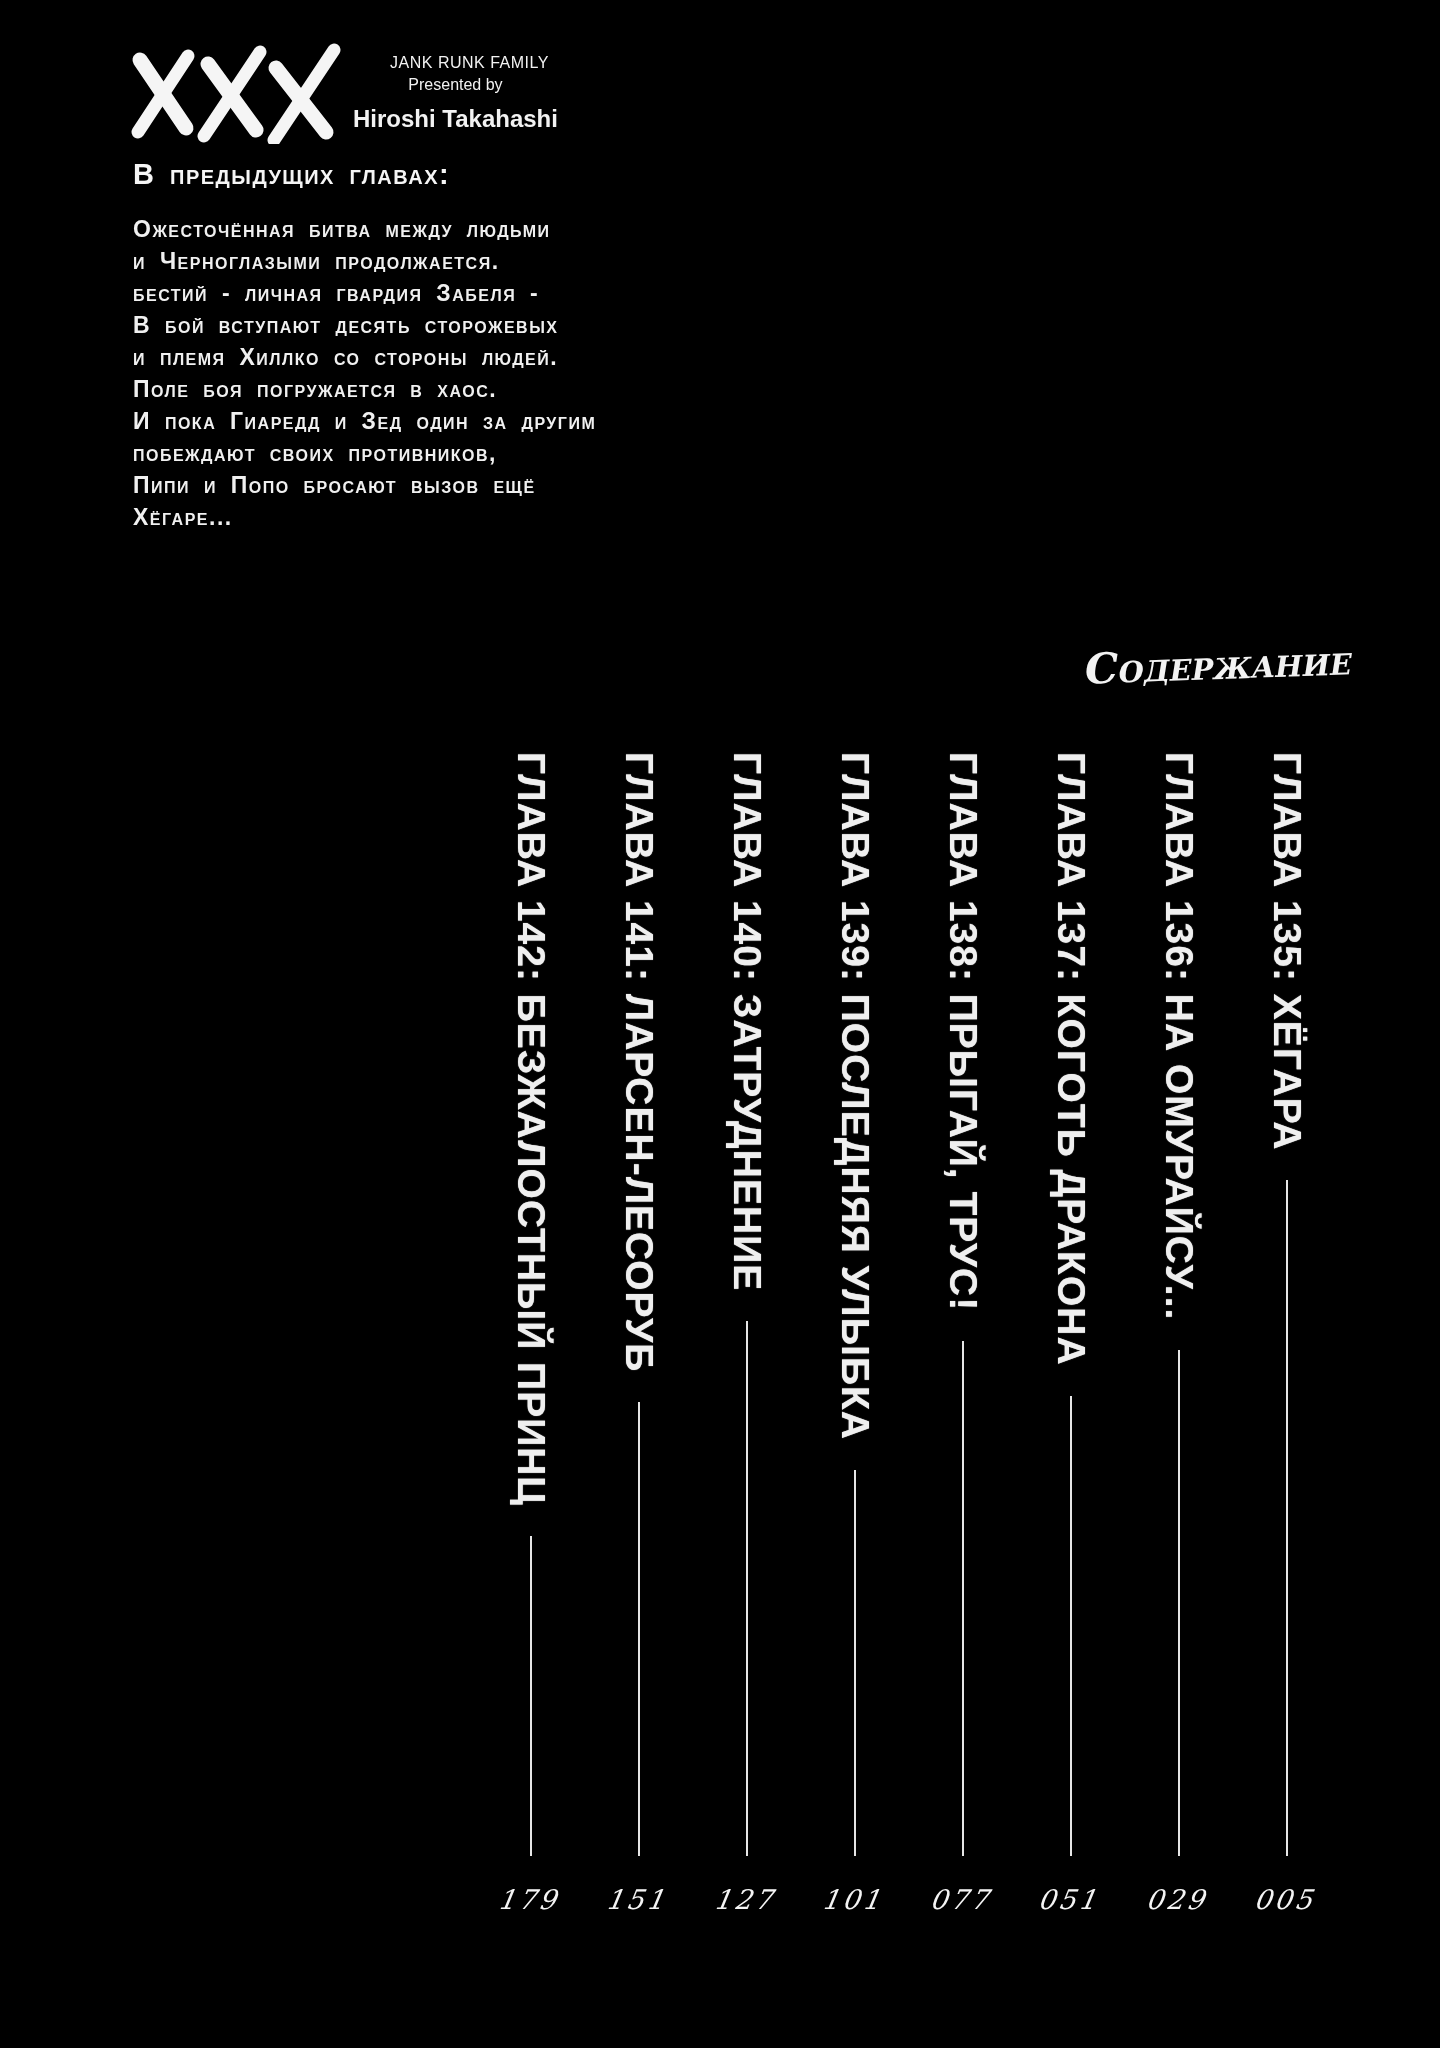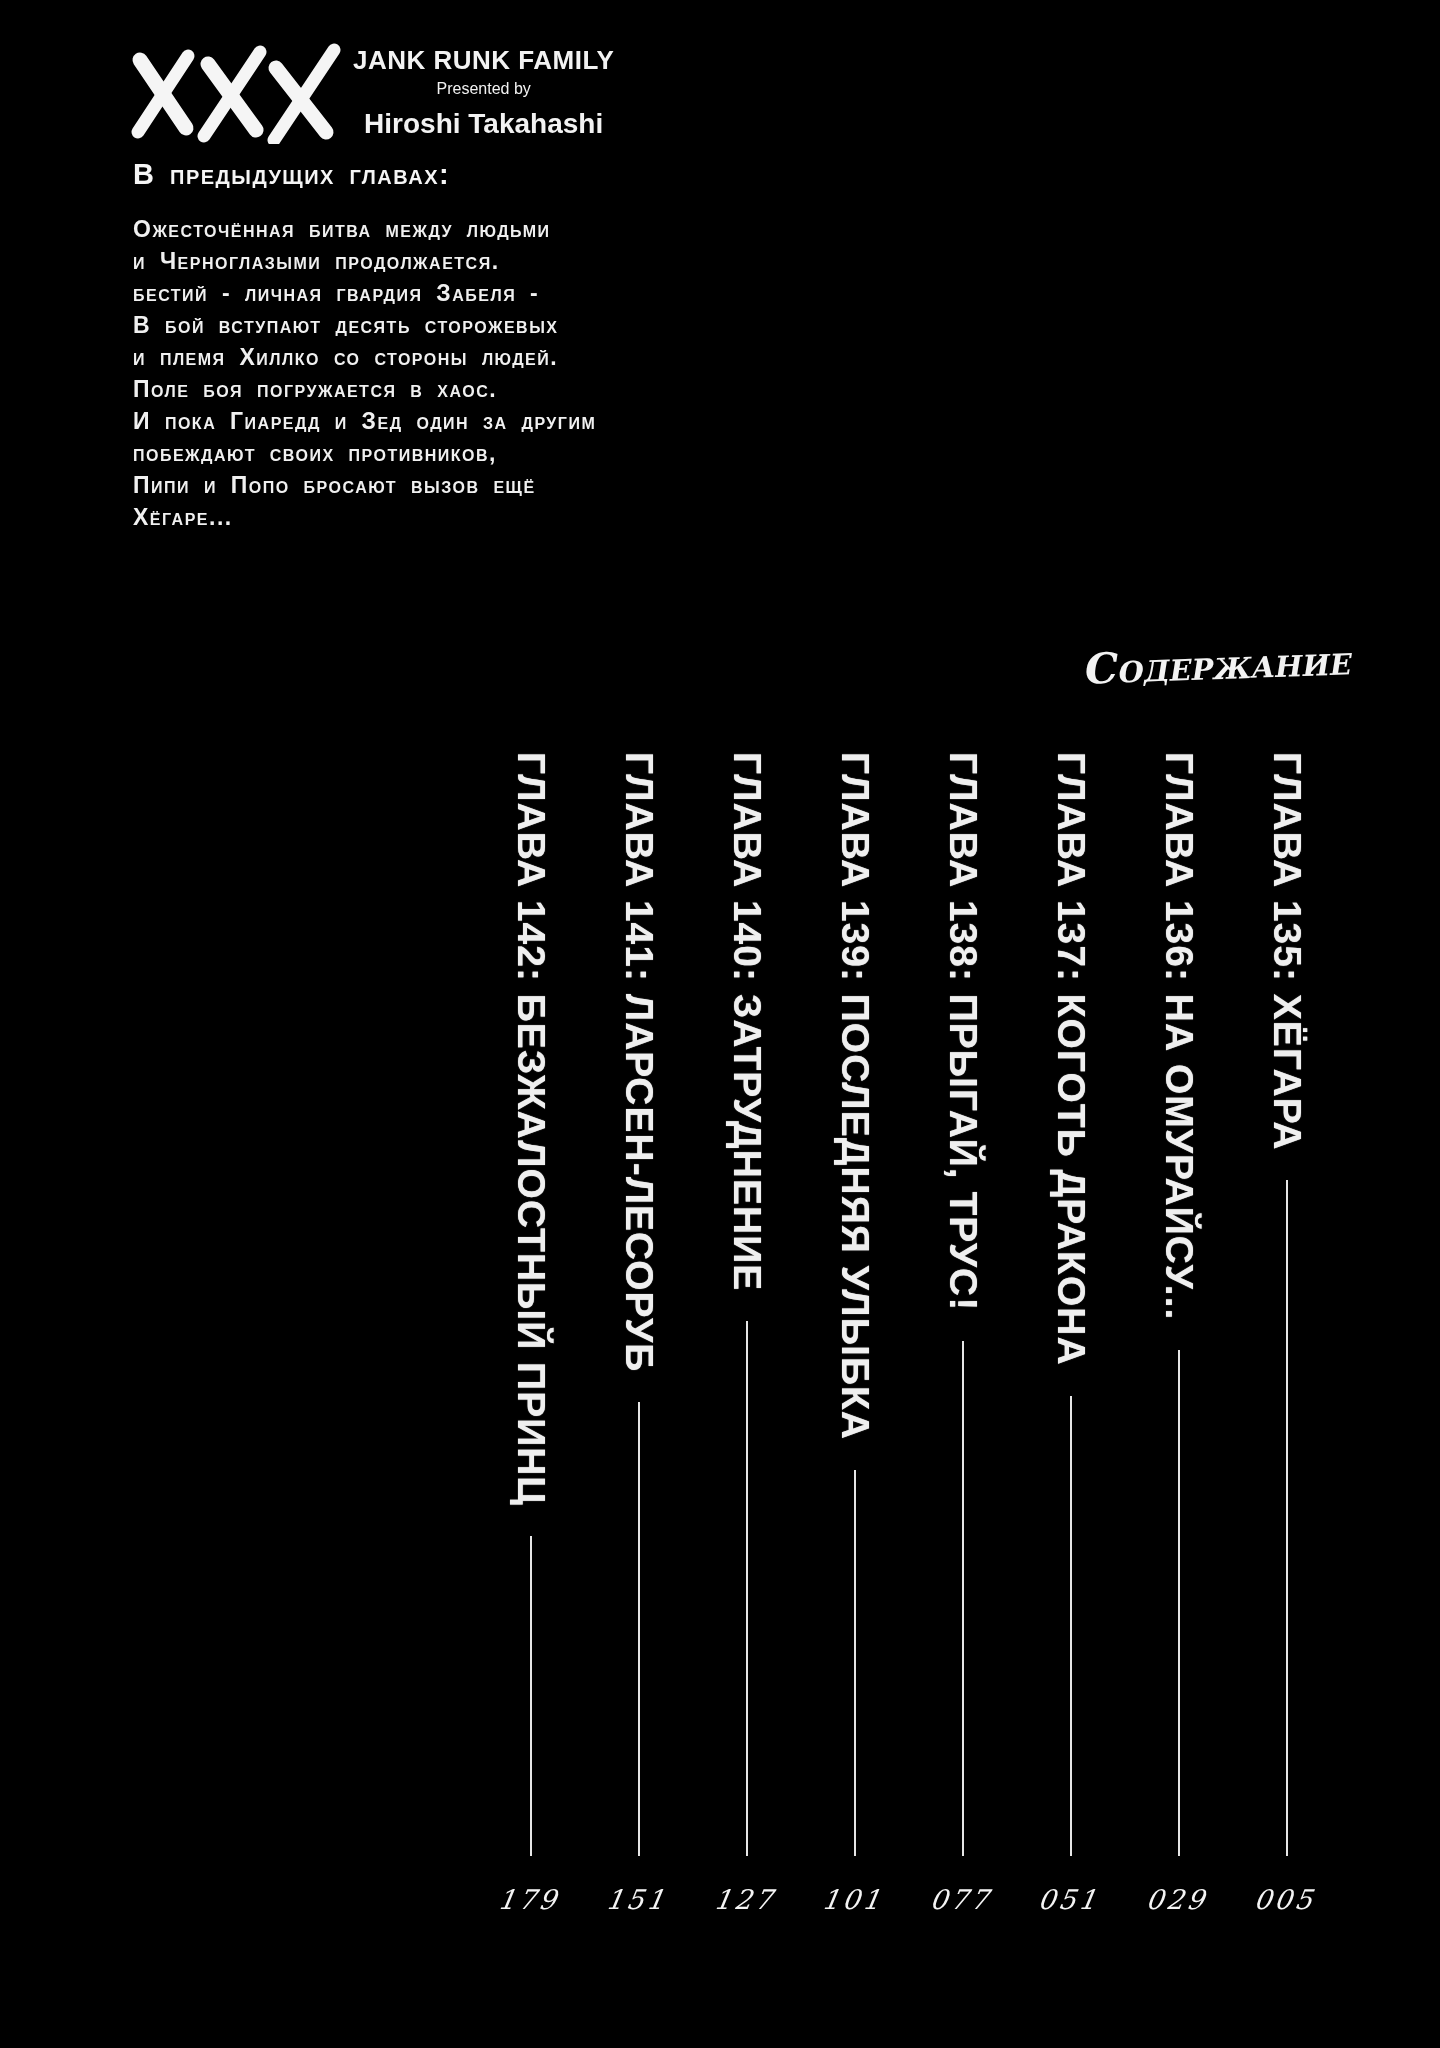--- a/index.html
+++ b/index.html
@@ -26,23 +26,23 @@
     gap: 10px;
   }
   .logo-marks svg { display: block; }
   .logo-text {
     display: flex;
     flex-direction: column;
     align-items: center;
     color: #f2f2f2;
     line-height: 1.15;
   }
-  .logo-series   { font-size: 26px; font-weight: bold; letter-spacing: 0.5px; }
+  .logo-series   { font-size: 16px; font-weight: normal; letter-spacing: 0.5px; margin-left: 28px; }
   .logo-presented{ font-size: 16px; font-weight: normal; margin-top: 4px; }
-  .logo-author   { font-size: 28px; font-weight: bold; margin-top: 10px; text-align: right; }
+  .logo-author   { font-size: 24px; font-weight: bold; margin-top: 10px; text-align: right; }
 
   
   .recap {
     position: absolute;
     left: 133px;
     top: 158px;
     width: 480px;
   }
   .recap-heading {
     font-size: 29px;

